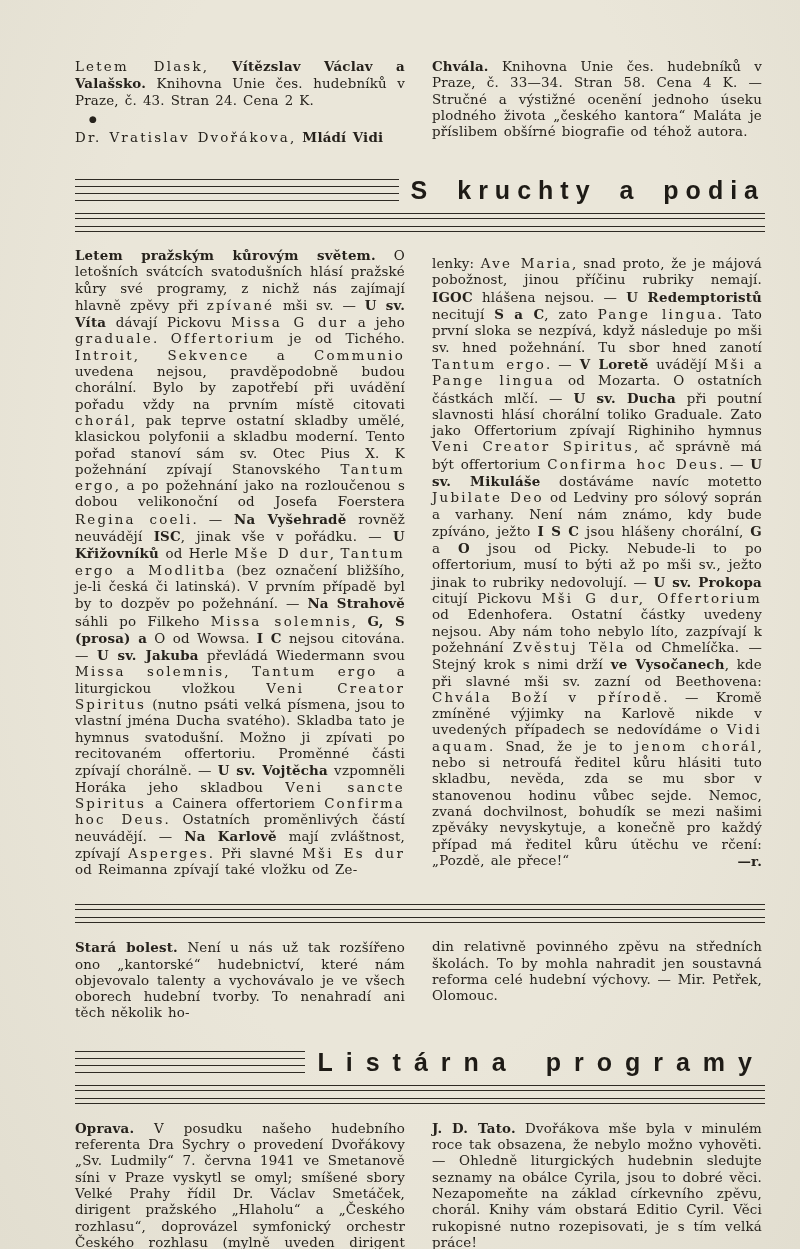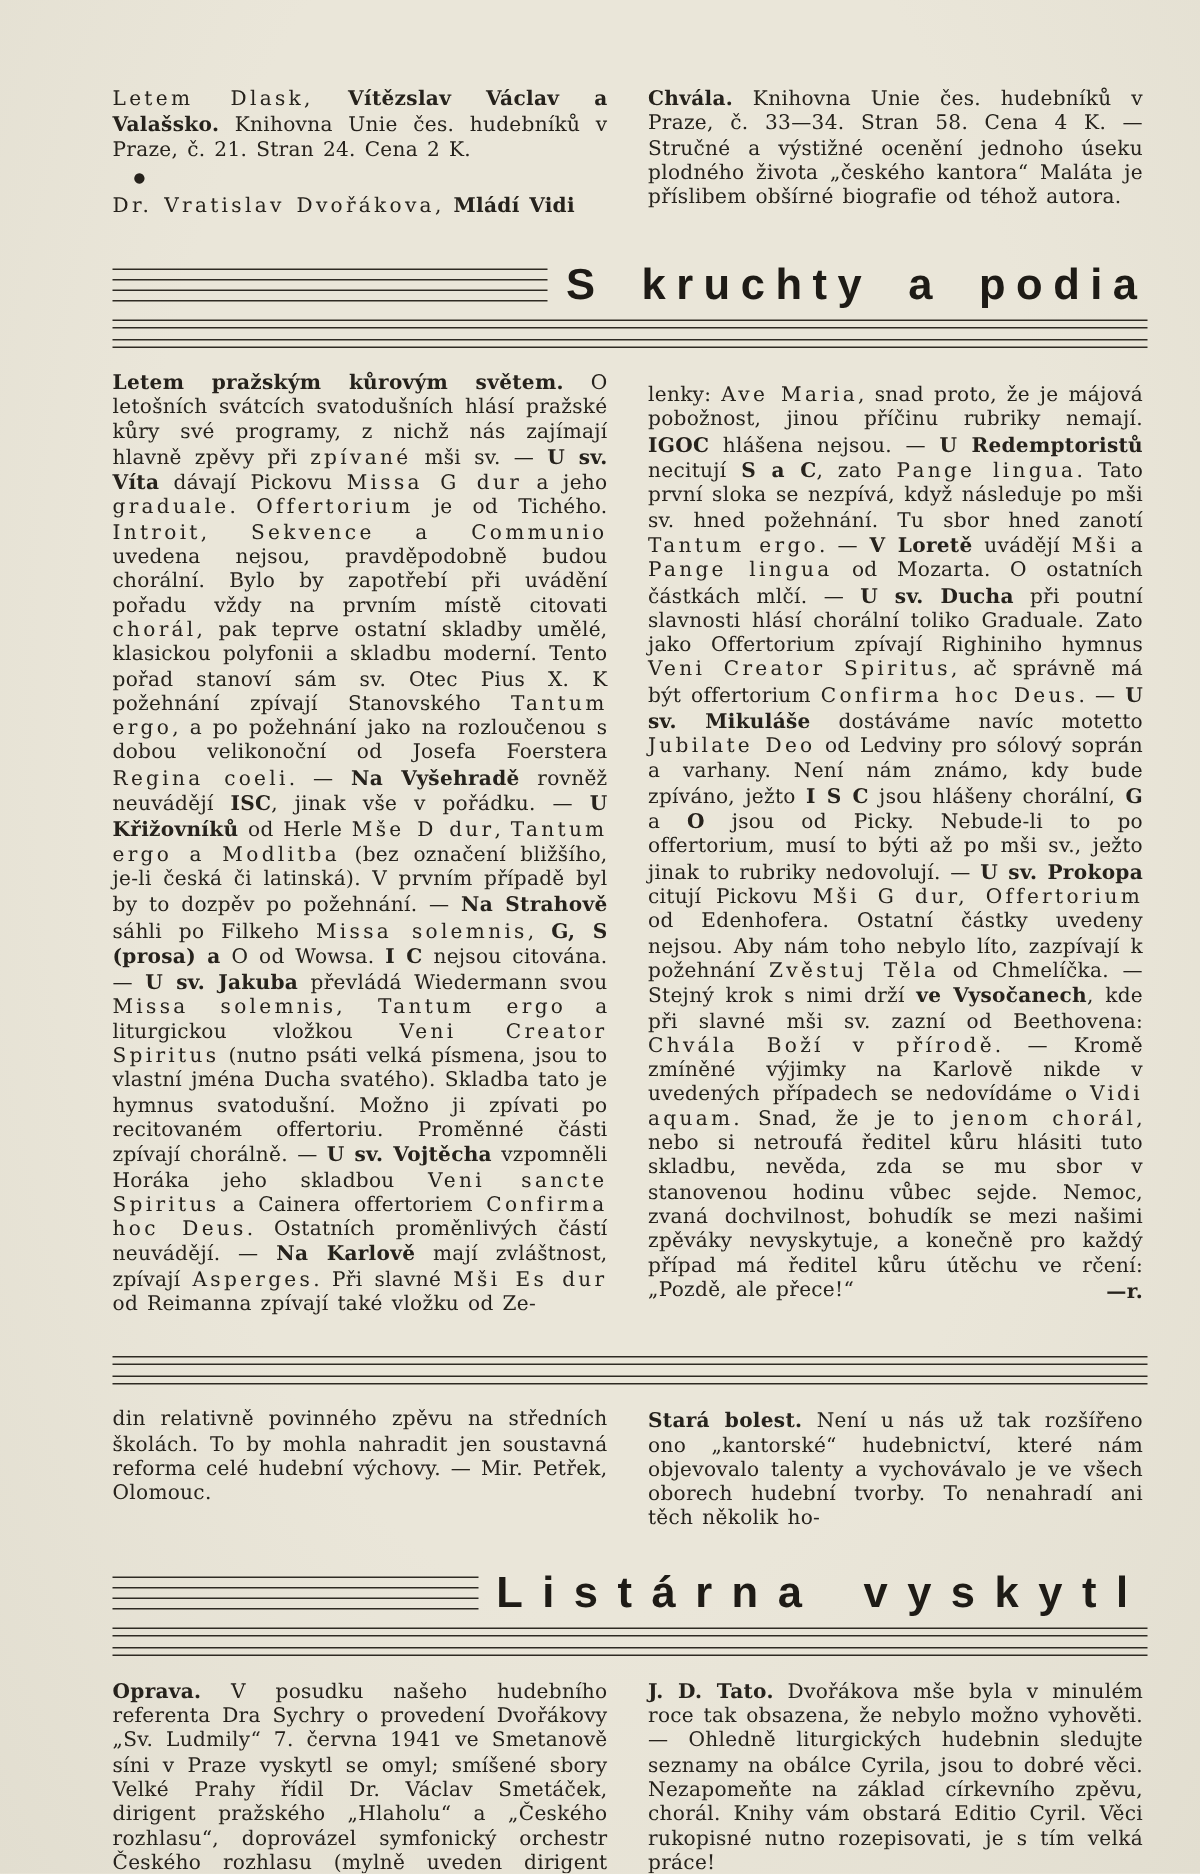--- a/index.html
+++ b/index.html
@@ -50,21 +50,21 @@
   .head-lines {
     flex: 1;
     display: flex;
     flex-direction: column;
     gap: 6px;
   }
   .head-lines span { display: block; height: 1px; background: var(--rule); }
   .head-text {
     font-family: "Liberation Sans", sans-serif;
     font-weight: bold;
-    font-size: 29px;
+    font-size: 25px;
     line-height: 32px;
     white-space: nowrap;
     color: #1e1b16;
   }
   .h-kruchty  { letter-spacing: 7px;  word-spacing: 9px; }
   .h-hovorna  { letter-spacing: 17px; }
   .h-listarna { letter-spacing: 13px; word-spacing: 7px; }
   .double-rule {
     height: 6px;
     border-top: 1px solid var(--rule);
@@ -74,21 +74,21 @@
   .article { margin-top: 15px; margin-bottom: 26px; align-items: center; }
   .section-body { margin-top: 16px; margin-bottom: 24px; }
 </style>
 </head>
 <body>
 
 <div class="page">
 
   <div class="two-col top-block">
     <div class="col">
-      <p class="body-text"><span class="rs">Letem Dlask,</span><span> </span><span class="rb">Vítězslav Václav a Valašsko.</span><span> Knihovna Unie čes. hudebníků v Praze, č. 21. Stran 24. Cena 2 K.</span></p>
+      <p class="body-text"><span class="rs">Letem Dlask,</span><span> </span><span class="rb">Vítězslav Václav a Valašsko.</span><span> Knihovna Unie čes. hudebníků v Praze, č. 43. Stran 24. Cena 2 K.</span></p>
       <div class="sep-dot">●</div>
       <p class="body-text"><span class="rs">Dr. Vratislav Dvořákova,</span><span> </span><span class="rb">Mládí Vidi</span></p>
     </div>
     <div class="col">
       <p class="body-text"><span class="rb">Chvála.</span><span> Knihovna Unie čes. hudebníků v Praze, č. 33—34. Stran 58. Cena 4 K. — Stručné a výstižné ocenění jednoho úseku plodného života „českého kantora“ Maláta je příslibem obšírné biografie od téhož autora.</span></p>
     </div>
   </div>
 
   <div class="section-head">
     <div class="head-lines">
@@ -104,32 +104,32 @@
 
   <div class="two-col article">
     <p class="body-text col"><span class="rb">Letem pražským kůrovým světem.</span><span> O letošních svátcích svatodušních hlásí pražské kůry své programy, z nichž nás zajímají hlavně zpěvy při </span><span class="rs">zpívané</span><span> mši sv. — </span><span class="rb">U sv. Víta</span><span> dávají Pickovu </span><span class="rs">Missa G dur</span><span> a jeho </span><span class="rs">graduale</span><span>. </span><span class="rs">Offertorium</span><span> je od Tichého. </span><span class="rs">Introit, Sekvence a Communio</span><span> uvedena nejsou, pravděpodobně budou chorální. Bylo by zapotřebí při uvádění pořadu vždy na prvním místě citovati </span><span class="rs">chorál</span><span>, pak teprve ostatní skladby umělé, klasickou polyfonii a skladbu moderní. Tento pořad stanoví sám sv. Otec Pius X. K požehnání zpívají Stanovského </span><span class="rs">Tantum ergo</span><span>, a po požehnání jako na rozloučenou s dobou velikonoční od Josefa Foerstera </span><span class="rs">Regina coeli</span><span>. — </span><span class="rb">Na Vyšehradě</span><span> rovněž neuvádějí </span><span class="rb">ISC</span><span>, jinak vše v pořádku. — </span><span class="rb">U Křižovníků</span><span> od Herle </span><span class="rs">Mše D dur</span><span>, </span><span class="rs">Tantum ergo a Modlitba</span><span> (bez označení bližšího, je-li česká či latinská). V prvním případě byl by to dozpěv po požehnání. — </span><span class="rb">Na Strahově</span><span> sáhli po Filkeho </span><span class="rs">Missa solemnis</span><span>, </span><span class="rb">G, S (prosa) a</span><span> O od Wowsa. </span><span class="rb">I C</span><span> nejsou citována. — </span><span class="rb">U sv. Jakuba</span><span> převládá Wiedermann svou </span><span class="rs">Missa solemnis, Tantum ergo</span><span> a liturgickou vložkou </span><span class="rs">Veni Creator Spiritus</span><span> (nutno psáti velká písmena, jsou to vlastní jména Ducha svatého). Skladba tato je hymnus svatodušní. Možno ji zpívati po recitovaném offertoriu. Proměnné části zpívají chorálně. — </span><span class="rb">U sv. Vojtěcha</span><span> vzpomněli Horáka jeho skladbou </span><span class="rs">Veni sancte Spiritus</span><span> a Cainera offertoriem </span><span class="rs">Confirma hoc Deus</span><span>. Ostatních proměnlivých částí neuvádějí. — </span><span class="rb">Na Karlově</span><span> mají zvláštnost, zpívají </span><span class="rs">Asperges</span><span>. Při slavné </span><span class="rs">Mši Es dur</span><span> od Reimanna zpívají také vložku od Ze-</span></p>
     <p class="body-text col"><span>lenky: </span><span class="rs">Ave Maria</span><span>, snad proto, že je májová pobožnost, jinou příčinu rubriky nemají. </span><span class="rb">IGOC</span><span> hlášena nejsou. — </span><span class="rb">U Redemptoristů</span><span> necitují </span><span class="rb">S a C</span><span>, zato </span><span class="rs">Pange lingua</span><span>. Tato první sloka se nezpívá, když následuje po mši sv. hned požehnání. Tu sbor hned zanotí </span><span class="rs">Tantum ergo</span><span>. — </span><span class="rb">V Loretě</span><span> uvádějí </span><span class="rs">Mši</span><span> a </span><span class="rs">Pange lingua</span><span> od Mozarta. O ostatních částkách mlčí. — </span><span class="rb">U sv. Ducha</span><span> při poutní slavnosti hlásí chorální toliko Graduale. Zato jako Offertorium zpívají Righiniho hymnus </span><span class="rs">Veni Creator Spiritus</span><span>, ač správně má být offertorium </span><span class="rs">Confirma hoc Deus</span><span>. — </span><span class="rb">U sv. Mikuláše</span><span> dostáváme navíc motetto </span><span class="rs">Jubilate Deo</span><span> od Ledviny pro sólový soprán a varhany. Není nám známo, kdy bude zpíváno, ježto </span><span class="rb">I S C</span><span> jsou hlášeny chorální, </span><span class="rb">G</span><span> a </span><span class="rb">O</span><span> jsou od Picky. Nebude-li to po offertorium, musí to býti až po mši sv., ježto jinak to rubriky nedovolují. — </span><span class="rb">U sv. Prokopa</span><span> citují Pickovu </span><span class="rs">Mši G dur, Offertorium</span><span> od Edenhofera. Ostatní částky uvedeny nejsou. Aby nám toho nebylo líto, zazpívají k požehnání </span><span class="rs">Zvěstuj Těla</span><span> od Chmelíčka. — Stejný krok s nimi drží </span><span class="rb">ve Vysočanech</span><span>, kde při slavné mši sv. zazní od Beethovena: </span><span class="rs">Chvála Boží v přírodě</span><span>. — Kromě zmíněné výjimky na Karlově nikde v uvedených případech se nedovídáme o </span><span class="rs">Vidi aquam</span><span>. Snad, že je to </span><span class="rs">jenom chorál</span><span>, nebo si netroufá ředitel kůru hlásiti tuto skladbu, nevěda, zda se mu sbor v stanovenou hodinu vůbec sejde. Nemoc, zvaná dochvilnost, bohudík se mezi našimi zpěváky nevyskytuje, a konečně pro každý případ má ředitel kůru útěchu ve rčení: „Pozdě, ale přece!“ </span><span class="rg">—r.</span></p>
   </div>
 
   <div class="double-rule"></div>
   <div class="double-rule"></div>
 
   <div class="two-col section-body">
+    <p class="body-text col"><span class="rb">Stará bolest.</span><span> Není u nás už tak rozšířeno ono „kantorské“ hudebnictví, které nám objevovalo talenty a vychovávalo je ve všech oborech hudební tvorby. To nenahradí ani těch několik ho-</span></p>
     <p class="body-text col"><span>din relativně povinného zpěvu na středních školách. To by mohla nahradit jen soustavná reforma celé hudební výchovy. — Mir. Petřek, Olomouc.</span></p>
-    <p class="body-text col"><span class="rb">Stará bolest.</span><span> Není u nás už tak rozšířeno ono „kantorské“ hudebnictví, které nám objevovalo talenty a vychovávalo je ve všech oborech hudební tvorby. To nenahradí ani těch několik ho-</span></p>
   </div>
 
   <div class="section-head">
     <div class="head-lines">
       <span></span>
         <span></span>
         <span></span>
         <span></span>
     </div>
-    <h2 class="head-text h-listarna">Listárna vyskytl</h2>
+    <h2 class="head-text h-listarna">Listárna programy</h2>
   </div>
   <div class="double-rule"></div>
   <div class="double-rule"></div>
 
   <div class="two-col section-body">
     <div class="col">
       <p class="body-text"><span class="rb">Oprava.</span><span> V posudku našeho hudebního referenta Dra Sychry o provedení Dvořákovy „Sv. Ludmily“ 7. června 1941 ve Smetanově síni v Praze vyskytl se omyl; smíšené sbory Velké Prahy řídil Dr. Václav Smetáček, dirigent pražského „Hlaholu“ a „Českého rozhlasu“, doprovázel symfonický orchestr Českého rozhlasu (mylně uveden dirigent Šejna a „Česká filharmonie“). Na věcné podstatě kritiky se ničeho nemění. Omyl se vysvětluje tím, že referent poslouchal skladbu doma u svého radiového přístroje, když koncertu osobně se zúčastniti nemohl. (Viz Cyril, r. 67, str. 93.)</span></p>
     </div>
     <div class="col">
       <p class="body-text"><span class="rb">J. D. Tato.</span><span> Dvořákova mše byla v minulém roce tak obsazena, že nebylo možno vyhověti. — Ohledně liturgických hudebnin sledujte seznamy na obálce Cyrila, jsou to dobré věci. Nezapomeňte na základ církevního zpěvu, chorál. Knihy vám obstará Editio Cyril. Věci rukopisné nutno rozepisovati, je s tím velká práce!</span></p>

